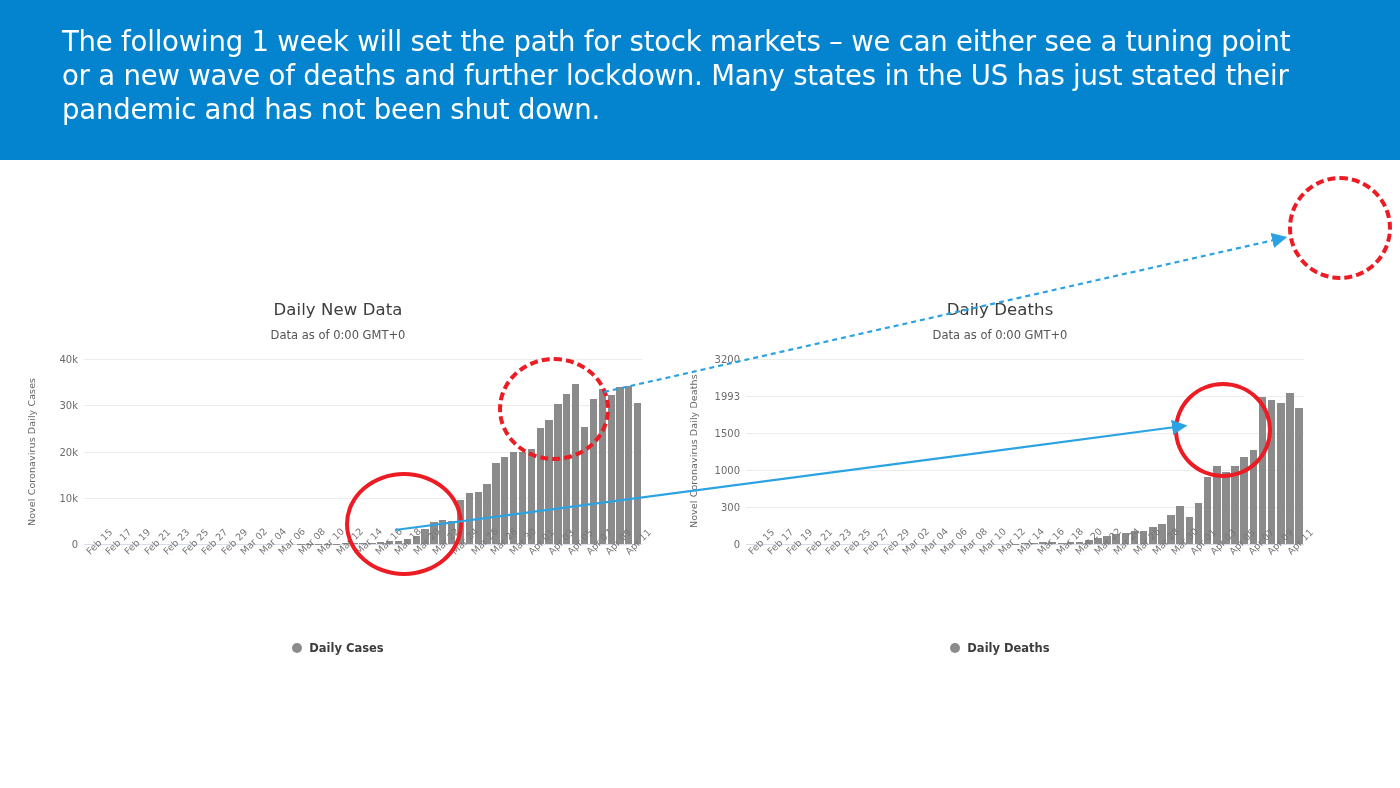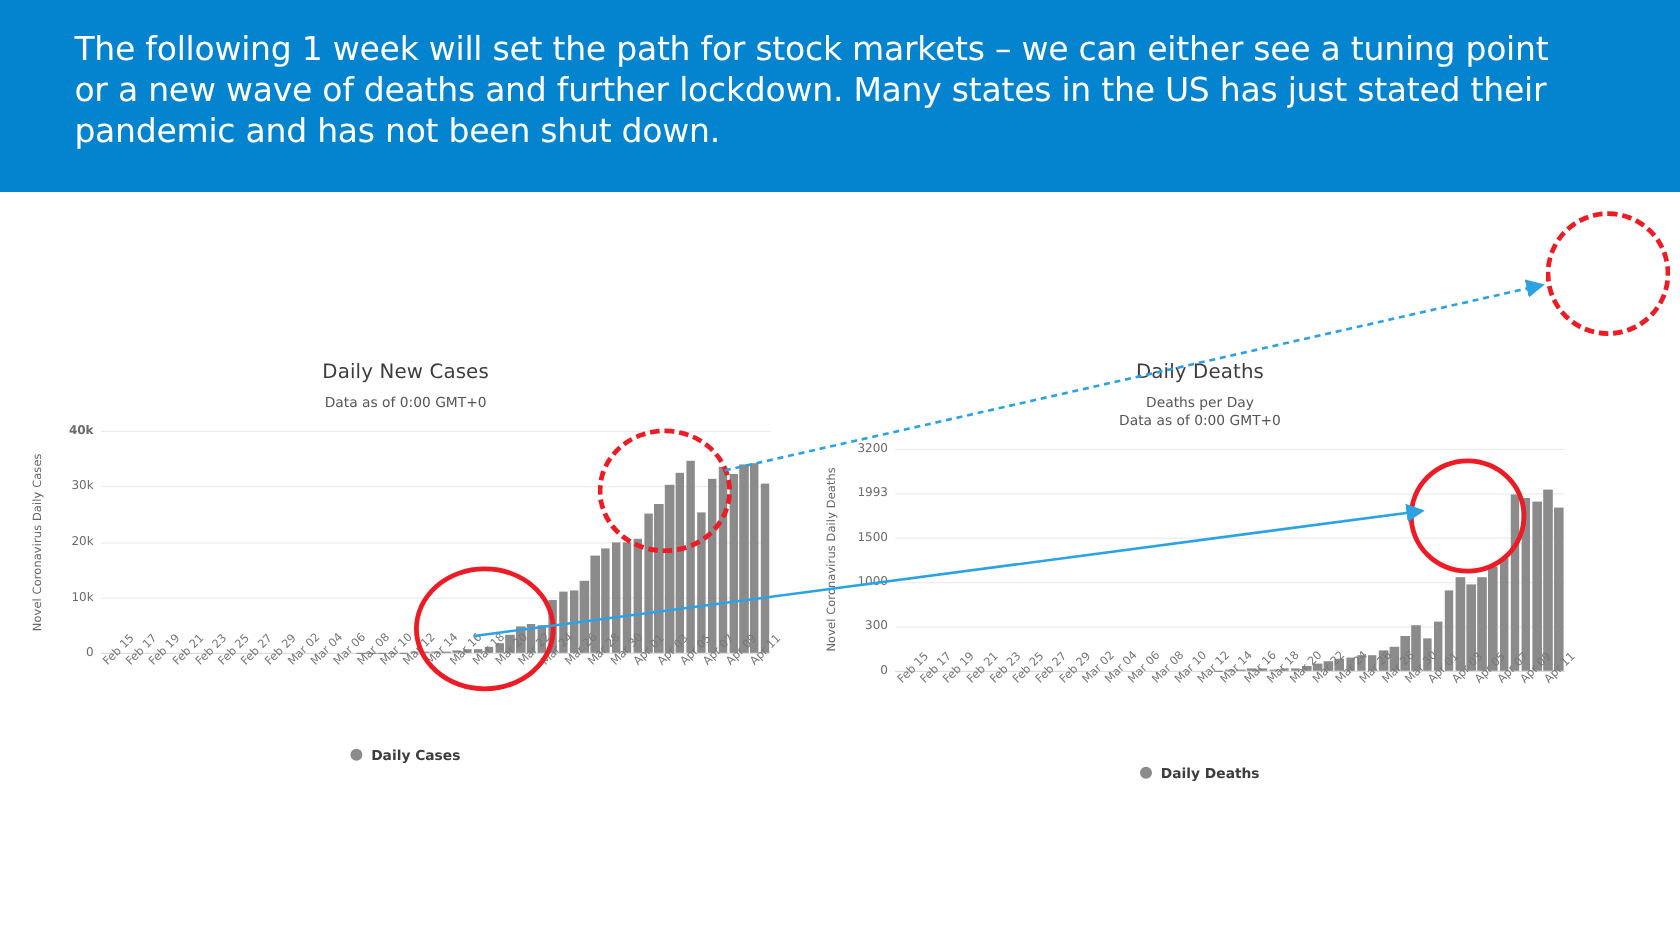--- a/index.html
+++ b/index.html
@@ -156,21 +156,21 @@
     left: 0;
     top: 4px;
     transform: rotate(-45deg);
     transform-origin: left top;
     font-family: "DejaVu Sans", sans-serif;
     font-size: 9.5px;
     color: #777;
     white-space: nowrap;
   }
   .chart-legend {
-    margin-top: 33px;
+    margin-top: 52px;
     display: flex;
     align-items: center;
     justify-content: center;
     gap: 7px;
   }
   .legend-dot {
     width: 10px;
     height: 10px;
     border-radius: 50%;
     background: #8b8b8b;
@@ -209,33 +209,33 @@
 </head>
 <body>
 
 <div class="header-banner">
   <div class="header-title">The following 1 week will set the path for stock markets – we can either see a tuning point or a new wave of deaths and further lockdown. Many states in the US has just stated their pandemic and has not been shut down.</div>
 </div>
 
 <div class="slide-body">
 
   <div class="chart-panel" id="chart-cases">
-    <div class="chart-title">Daily New Cases</div>
+    <div class="chart-title">Daily New Data</div>
     <div class="chart-subtitle">
       <div>Data as of 0:00 GMT+0</div>
     </div>
 
     <div class="plot-wrap">
       <div class="y-axis-title">Novel Coronavirus Daily Cases</div>
       <div class="y-ticks" id="yticks-cases">
           <div class="y-tick" style="top: 185px;">0</div>
           <div class="y-tick" style="top: 138.75px;">10k</div>
           <div class="y-tick" style="top: 92.5px;">20k</div>
           <div class="y-tick" style="top: 46.25px;">30k</div>
-          <div class="y-tick" style="top: 0px; font-weight: bold;">40k</div>
+          <div class="y-tick" style="top: 0px;">40k</div>
         </div>
       <div class="plot-area">
         <div id="grid-cases">
             <div class="gridline baseline" style="top: 185px;"></div>
             <div class="gridline" style="top: 138.75px;"></div>
             <div class="gridline" style="top: 92.5px;"></div>
             <div class="gridline" style="top: 46.25px;"></div>
             <div class="gridline" style="top: 0px;"></div>
           </div>
         <div class="bars" id="bars-cases">
@@ -397,21 +397,20 @@
 
     <div class="chart-legend">
       <span class="legend-dot"></span>
       <span class="legend-label">Daily Cases</span>
     </div>
   </div>
 
   <div class="chart-panel" id="chart-deaths">
     <div class="chart-title">Daily Deaths</div>
     <div class="chart-subtitle">
-      <div>Deaths per Day</div>
       <div>Data as of 0:00 GMT+0</div>
     </div>
 
     <div class="plot-wrap">
       <div class="y-axis-title">Novel Coronavirus Daily Deaths</div>
       <div class="y-ticks" id="yticks-deaths">
           <div class="y-tick" style="top: 185px;">0</div>
           <div class="y-tick" style="top: 148px;">300</div>
           <div class="y-tick" style="top: 111px;">1000</div>
           <div class="y-tick" style="top: 74px;">1500</div>

